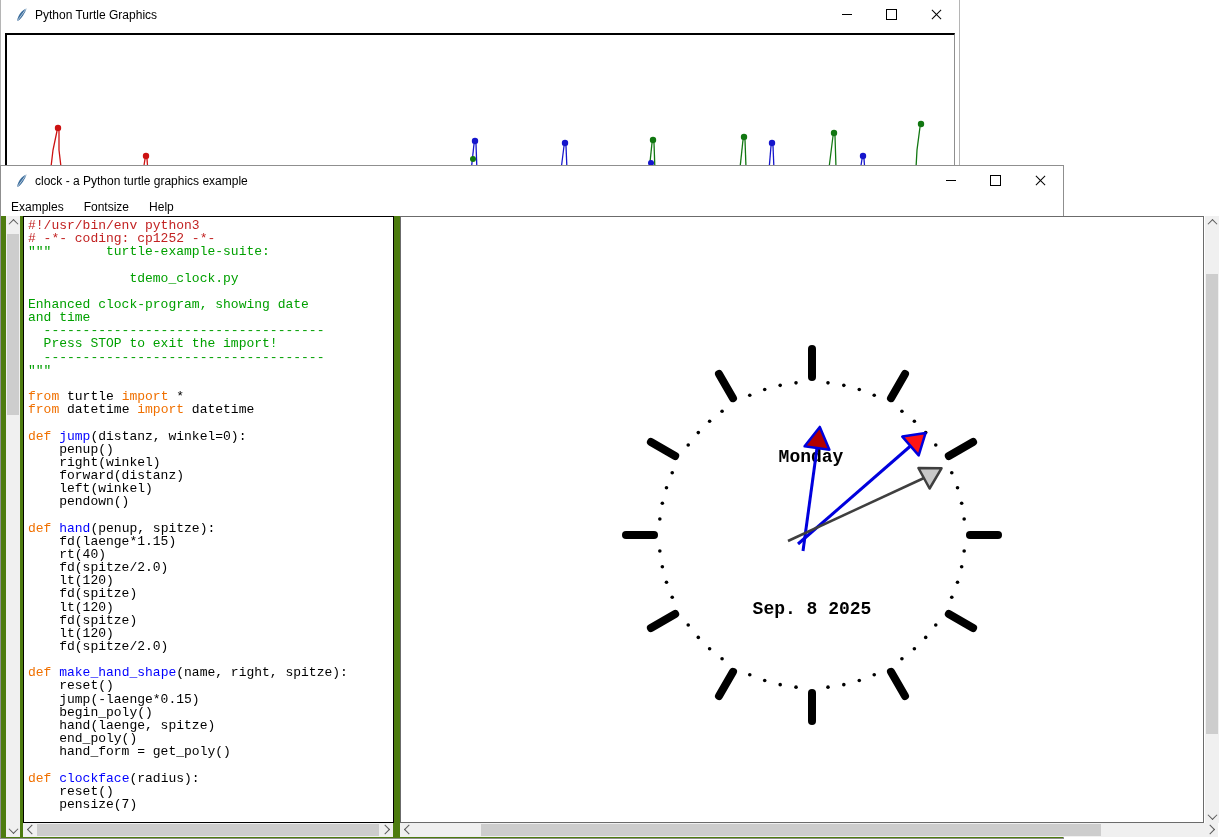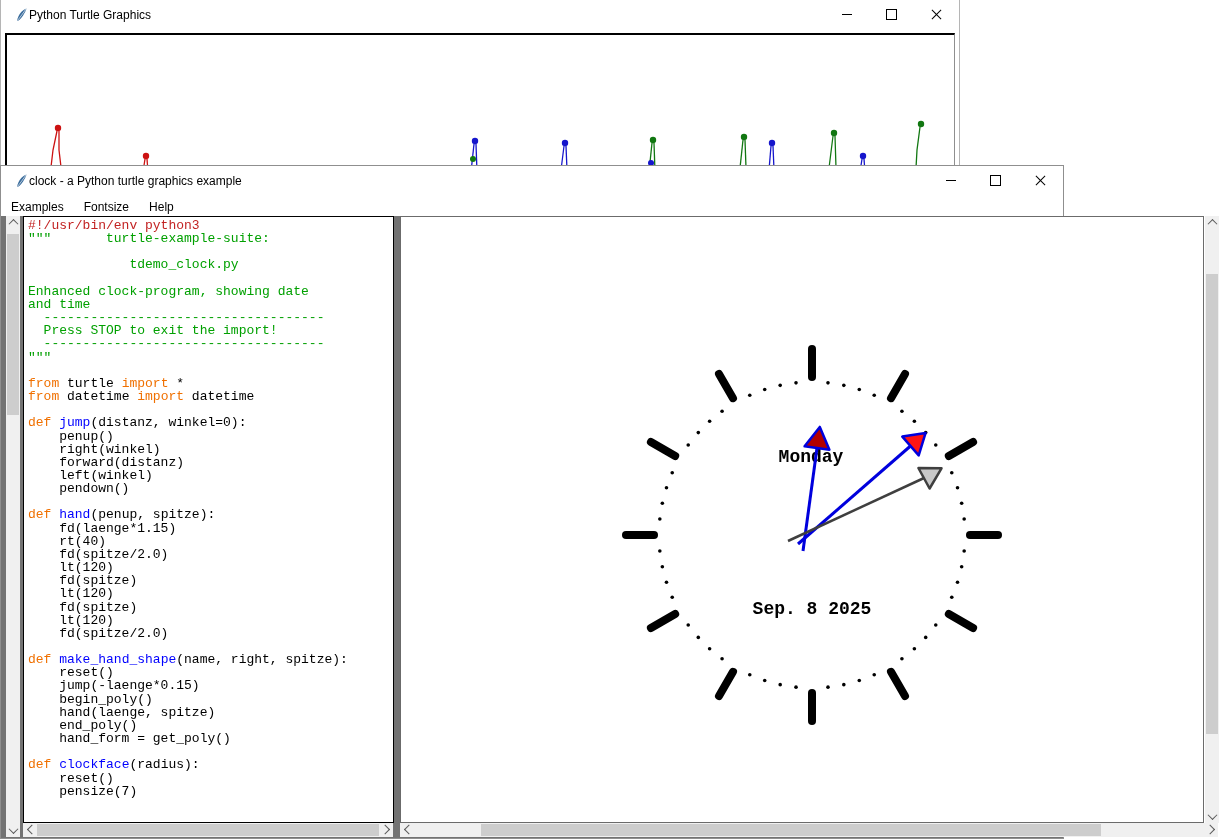--- a/index.html
+++ b/index.html
@@ -3,37 +3,37 @@
 <meta charset="utf-8">
 <style>
   html,body{margin:0;padding:0;background:#ffffff;width:1223px;height:839px;overflow:hidden;
             font-family:"Liberation Sans",sans-serif;}
   
   .window{position:absolute;background:#ffffff;}
   #win1{left:0;top:0;width:958px;height:560px;border-right:1px solid #b5b5b5;border-left:1px solid #b5b5b5;}
   #win2{left:0;top:165px;width:1064px;height:674px;background:#ffffff;
         border:1px solid #8f8f8f;box-sizing:border-box;}
   .titlebar{position:absolute;left:0;top:0;right:0;height:30px;background:#ffffff;display:flex;align-items:center;}
-  .title-text{font-size:12px;color:#000;margin-left:0;white-space:nowrap;}
+  .title-text{font-size:12px;color:#000;margin-left:6px;white-space:nowrap;}
   .app-icon{width:16px;height:16px;margin-left:12px;flex:0 0 auto;}
   .win-controls{position:absolute;right:0;top:0;height:30px;display:flex;}
   .win-btn{width:45px;height:29px;display:flex;align-items:center;justify-content:center;}
   .glyph-min{width:10px;height:1px;background:#000;}
   .glyph-max{width:9px;height:9px;border:1px solid #000;}
   .glyph-close{position:relative;width:11px;height:11px;}
   .glyph-close:before,.glyph-close:after{content:"";position:absolute;left:-1px;top:5px;width:13px;height:1px;background:#000;}
   .glyph-close:before{transform:rotate(45deg);}
   .glyph-close:after{transform:rotate(-45deg);}
   
   #bg-canvas{position:absolute;left:4px;top:33px;width:947px;height:520px;background:#fff;
              border-top:2px solid #000;border-left:2px solid #000;border-right:1px solid #8f8f8f;}
   
   #menubar{position:absolute;left:0;top:30px;right:0;height:20px;background:#ffffff;display:flex;align-items:flex-end;}
   .menu-item{font-size:12px;color:#000;padding:2px 10px;}
-  #panes{position:absolute;left:0;top:50px;right:0;bottom:0;background:#737373;}
+  #panes{position:absolute;left:0;top:50px;right:0;bottom:0;background:#4d7c0f;}
   
   .sbar{position:absolute;background:#f0f0f0;}
   .sb-thumb{position:absolute;background:#cdcdcd;}
   .sb-btn{position:absolute;display:flex;align-items:center;justify-content:center;width:14px;height:13px;}
   .chev{width:6px;height:6px;border-left:1.5px solid #5a5a5a;border-top:1.5px solid #5a5a5a;}
   .chev-up{transform:rotate(45deg) translate(1px,1px);}
   .chev-down{transform:rotate(225deg) translate(1px,1px);}
   .chev-left{transform:rotate(-45deg) translate(1px,1px);}
   .chev-right{transform:rotate(135deg) translate(1px,1px);}
   
@@ -162,20 +162,21 @@
         </div>
       <div class="sb-thumb" style="left:1px;top:18px;width:12px;height:181px;"></div>
       <div class="sb-btn" style="left:0;top:608px;">
           <div class="chev chev-down"></div>
         </div>
     </div>
 
     <div id="code-pane">
       <div id="code-text">
           <div class="code-line"><span class="tok-c">#!/usr/bin/env python3</span></div>
+          <div class="code-line"><span class="tok-c"># -*- coding: cp1252 -*-</span></div>
           <div class="code-line"><span class="tok-s">"""       turtle-example-suite:</span></div>
           <div class="code-line"> </div>
           <div class="code-line"><span class="tok-s">             tdemo_clock.py</span></div>
           <div class="code-line"> </div>
           <div class="code-line"><span class="tok-s">Enhanced clock-program, showing date</span></div>
           <div class="code-line"><span class="tok-s">and time</span></div>
           <div class="code-line"><span class="tok-s">  ------------------------------------</span></div>
           <div class="code-line"><span class="tok-s">  Press STOP to exit the import!</span></div>
           <div class="code-line"><span class="tok-s">  ------------------------------------</span></div>
           <div class="code-line"><span class="tok-s">"""</span></div>

